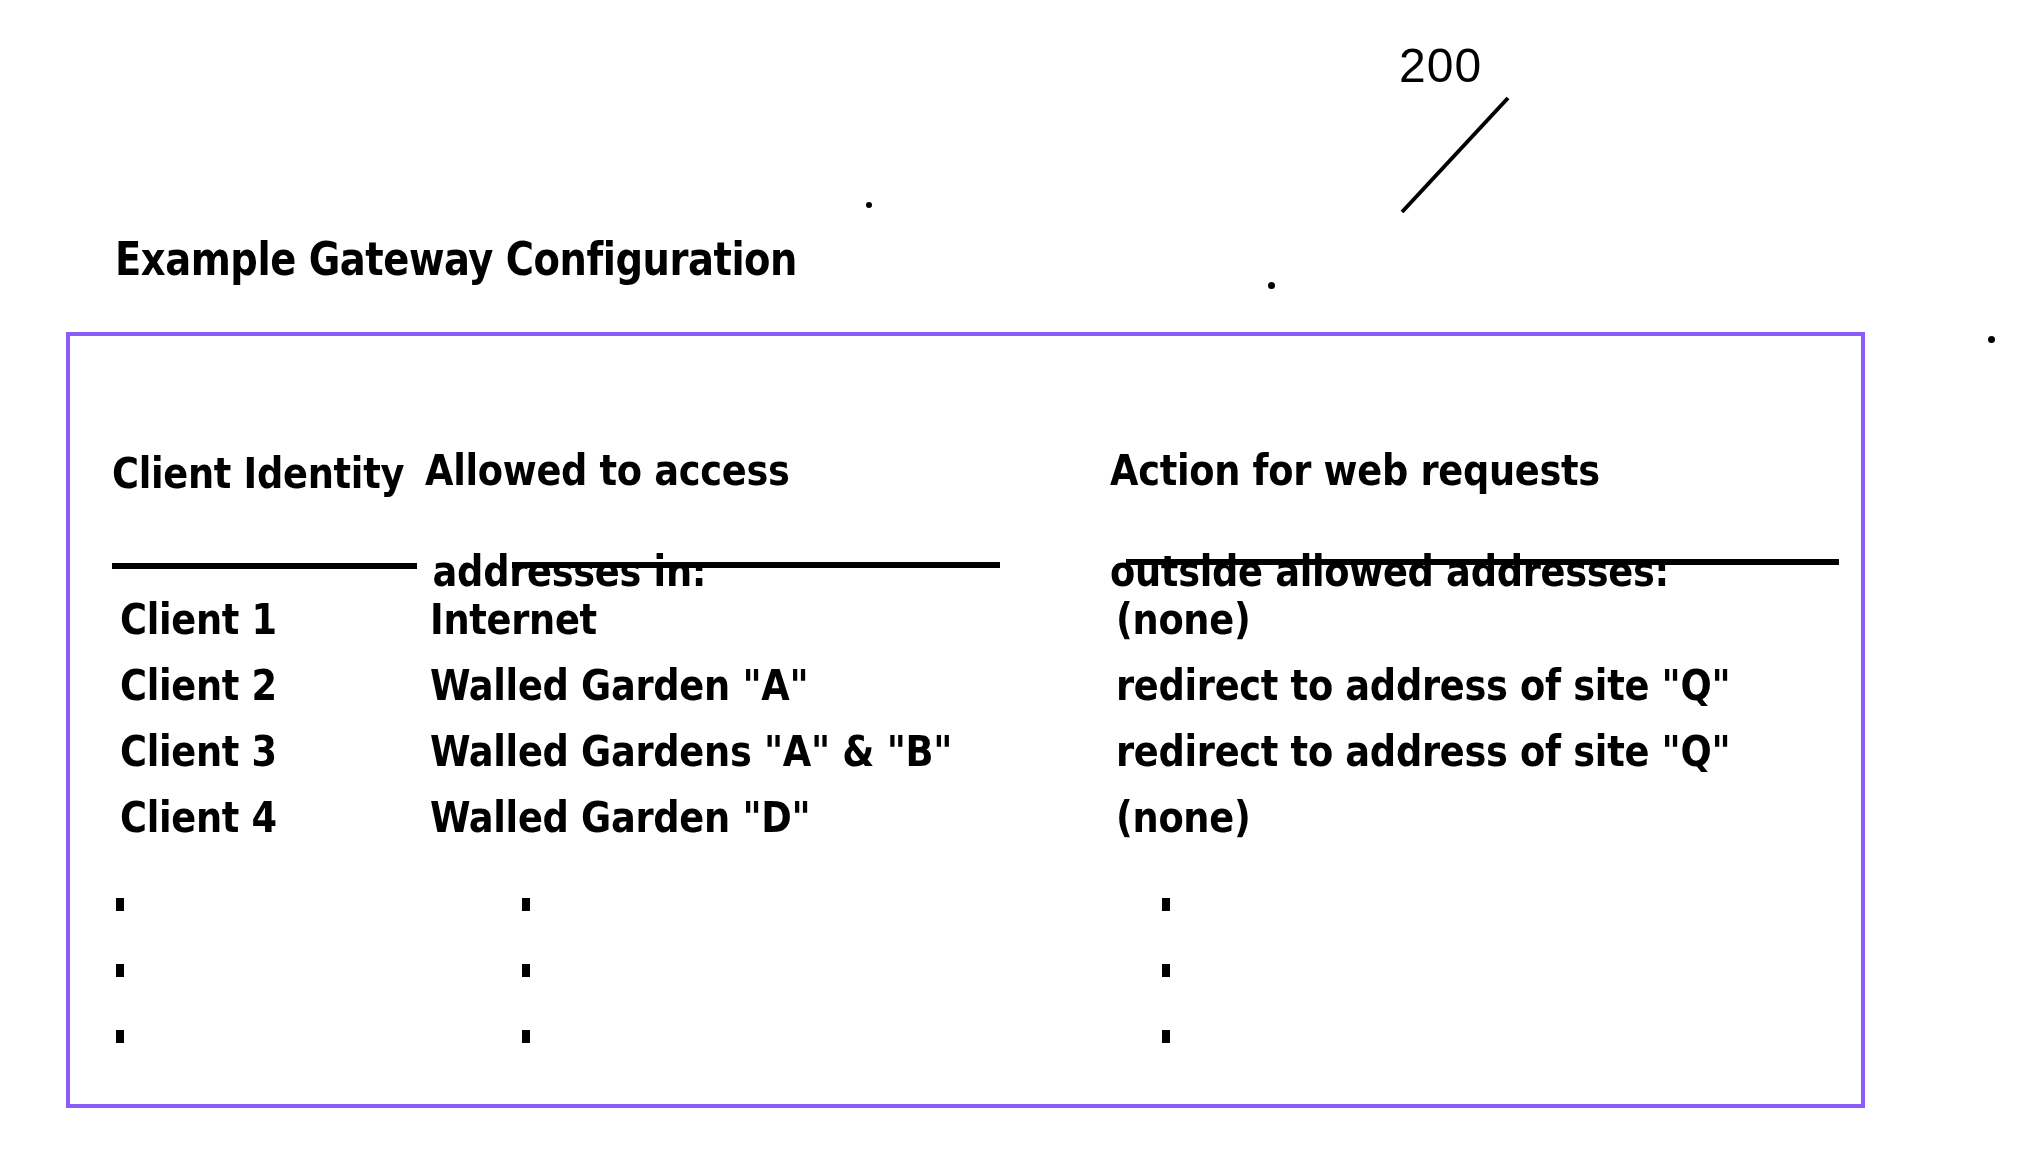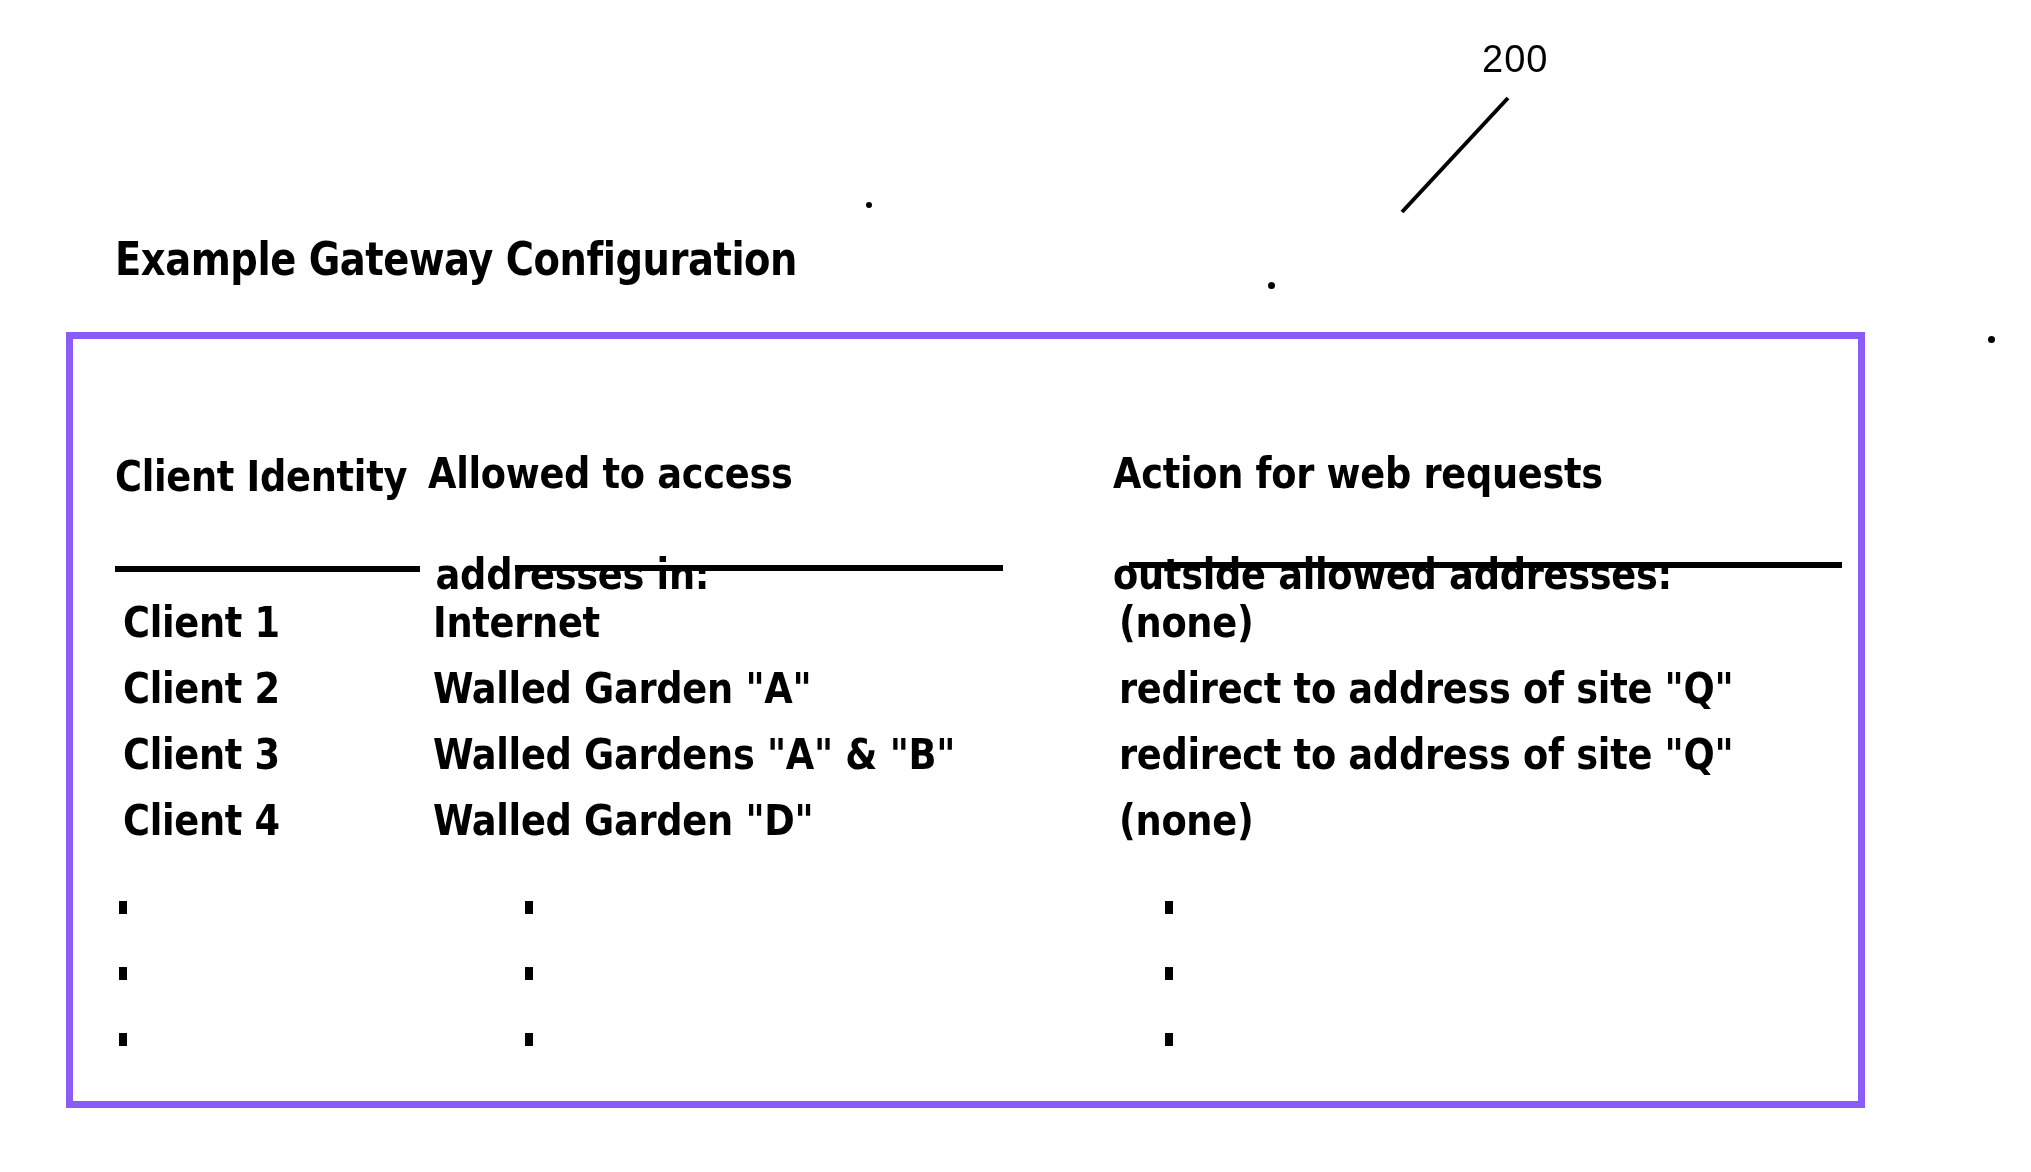--- a/index.html
+++ b/index.html
@@ -14,23 +14,23 @@
     position: relative;
     overflow: hidden;
     font-family: "DejaVu Sans Condensed", "Liberation Sans Narrow", "Liberation Sans", sans-serif;
     color: #000000;
     -webkit-font-smoothing: none;
   }
 
   
   .ref-num {
     position: absolute;
-    left: 1482px;
+    left: 1399px;
     top: 38px;
-    font-size: 38px;
+    font-size: 48px;
     font-family: "Liberation Sans", sans-serif;
     font-weight: 400;
     letter-spacing: 1px;
     color: #000;
   }
   .leader-line {
     position: absolute;
     left: 1390px;
     top: 90px;
     width: 140px;
@@ -51,21 +51,21 @@
     transform-origin: left top;
   }
 
   
   .table-box {
     position: absolute;
     left: 66px;
     top: 332px;
     width: 1799px;
     height: 776px;
-    border: 7px solid #8b5cf6;
+    border: 4px solid #8b5cf6;
     box-sizing: border-box;
     background: #fff;
   }
 
   
   .col-header {
     position: absolute;
     font-size: 43px;
     font-weight: 600;
     line-height: 1.18;

